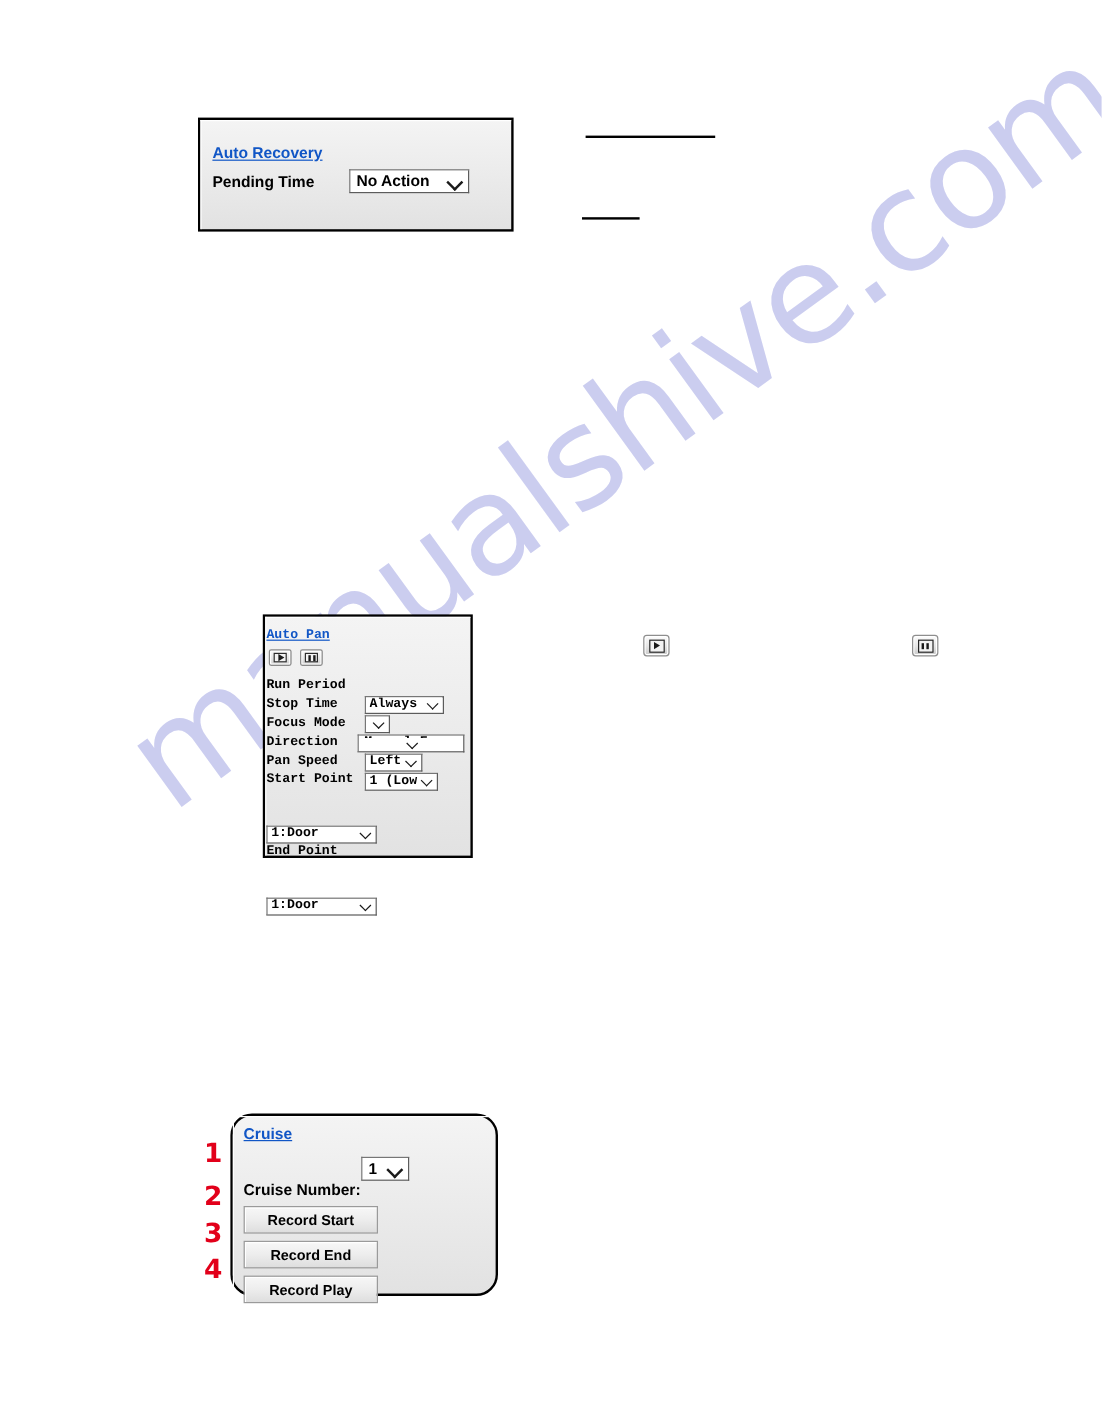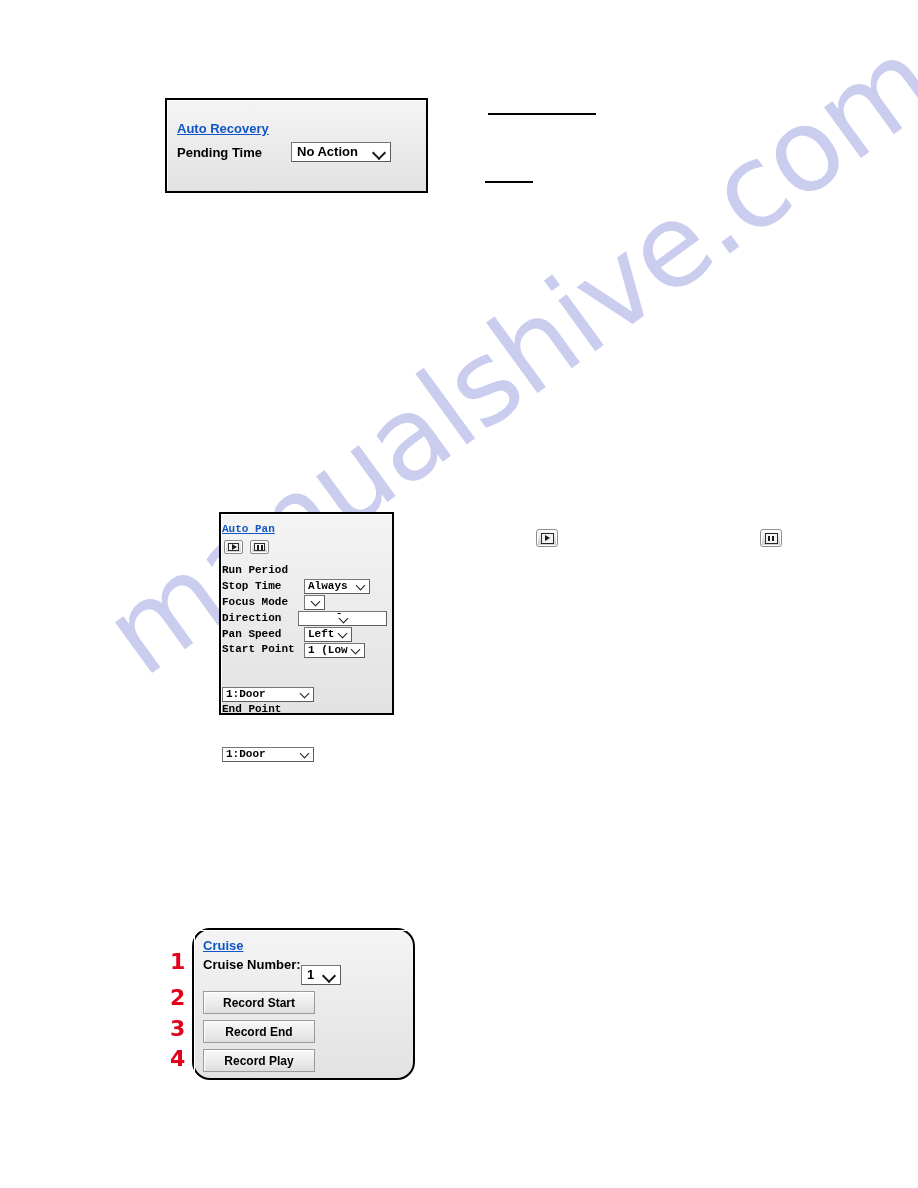--- a/index.html
+++ b/index.html
@@ -187,20 +187,21 @@
   
   #cruise { left: 192px; top: 928px; width: 223px; height: 152px; border-radius: 18px; }
   #cruise .panel-inner { padding: 5px 8px 6px 8px; }
   #cruise .cruise-num-row { display: flex; align-items: flex-start; margin-top: 1px; }
   #cruise .cruise-num-label {
     font-weight: bold;
     font-size: 13px;
     line-height: 14px;
     color: #000;
     width: 98px;
+    margin-top: 28px;
   }
   #cruise-number-select { width: 40px; margin-top: 7px; }
   .push-btn {
     display: flex;
     align-items: center;
     justify-content: center;
     box-sizing: border-box;
     width: 112px;
     height: 23px;
     margin-top: 6px;

